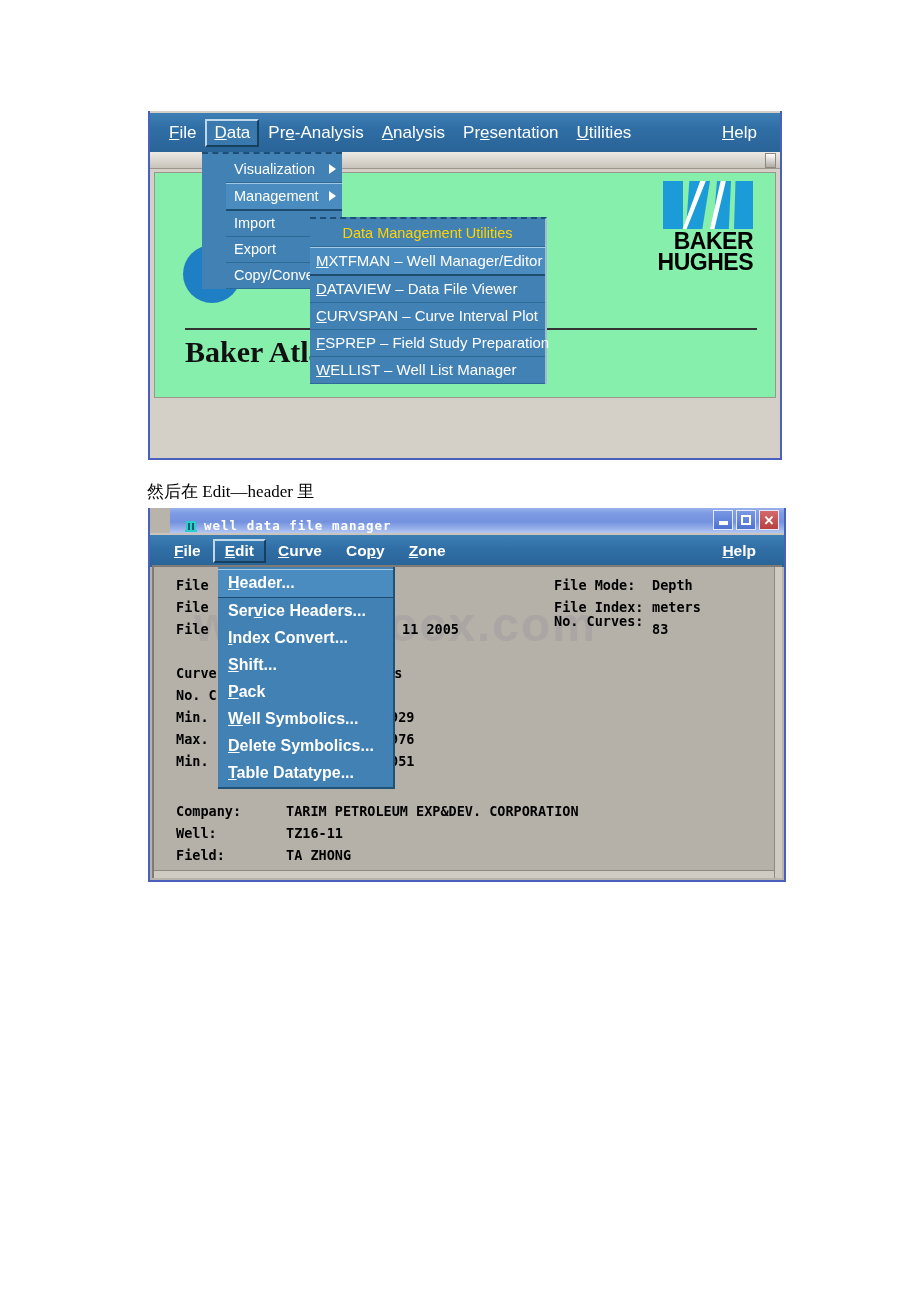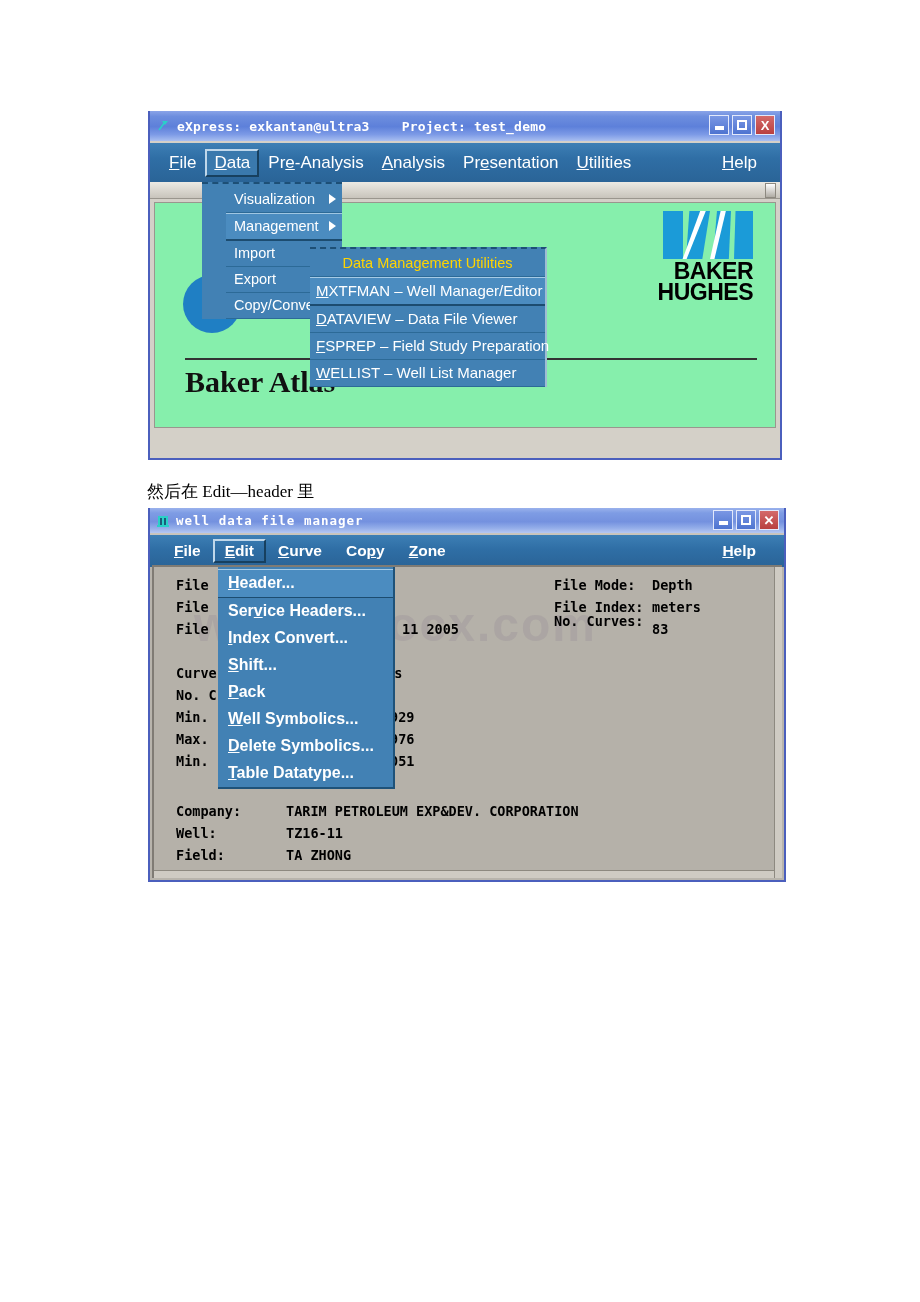--- a/index.html
+++ b/index.html
@@ -261,23 +261,24 @@
     height: 374px;
     box-sizing: border-box;
     border: 2px solid #4b5fbd;
     border-top: none;
     background: #b8b4ac;
     overflow: hidden;
   }
   .titlebar2 {
     height: 25px;
     background: linear-gradient(to bottom,#9ab2ec 0%,#7e9ce4 20%,#7491df 55%,#93ade9 80%,#b6c8f3 100%);
-    display: flex; align-items: center;
-    padding-left: 6px;
-    position: relative;
+    display: flex; align-items: flex-end;
+    padding-left: 14px;
+    position: relative;
+    margin-left: 20px;
   }
   .title2-text {
     color: #ffffff;
     font-family: "DejaVu Sans Mono", monospace;
     font-size: 12.5px;
     font-weight: bold;
     letter-spacing: 1px;
   }
   .menubar2 {
     height: 32px;
@@ -376,36 +377,20 @@
     width: 7px;
     background: #cfcbc3;
     border-left: 1px solid #8d8980;
   }
 </style>
 </head>
 <body>
 
 <div id="win1">
 
-  <div class="titlebar">
-    <svg class="title-icon" viewBox="0 0 14 14">
-      <path d="M2 11 L8 3" stroke="#2ad0c8" stroke-width="1.6" fill="none"></path>
-      <path d="M5 2 L11 2 L8 6 Z" fill="#2ad0c8"></path>
-    </svg>
-    <span class="title-text">eXpress: exkantan@ultra3    Project: test_demo</span>
-    <div class="wbtns">
-      <div class="wbtn">
-          <span class="min-glyph"></span>
-        </div>
-      <div class="wbtn">
-          <span class="max-glyph"></span>
-        </div>
-      <div class="wbtn close">X</div>
-    </div>
-  </div>
 
   <div class="menubar1">
     <div class="mi1"><u>F</u><span>ile</span></div>
     <div class="mi1 sel"><u>D</u><span>ata</span></div>
     <div class="mi1">Pr<u>e</u><span>-Analysis</span></div>
     <div class="mi1"><u>A</u><span>nalysis</span></div>
     <div class="mi1">Pr<u>e</u><span>sentation</span></div>
     <div class="mi1"><u>U</u><span>tilities</span></div>
     <div class="mi1 help"><u>H</u><span>elp</span></div>
   </div>
@@ -457,20 +442,21 @@
       <div class="dd1row">
         <span>Copy/Convert</span>
         <span class="arrowr"></span>
       </div>
     </div>
 
     <div class="sub1" style="top:38px;left:160px;margin-top:27px;">
       <div class="hdr">Data Management Utilities</div>
       <div class="sub1row hi"><u>M</u><span>XTFMAN – Well Manager/Editor</span></div>
       <div class="sub1row"><u>D</u><span>ATAVIEW – Data File Viewer</span></div>
+      <div class="sub1row"><u>C</u><span>URVSPAN – Curve Interval Plot</span></div>
       <div class="sub1row"><u>F</u><span>SPREP – Field Study Preparation</span></div>
       <div class="sub1row"><u>W</u><span>ELLIST – Well List Manager</span></div>
     </div>
   </div>
 </div>
 
 <div id="caption">然后在 Edit—header 里</div>
 
 <div id="win2">
 

